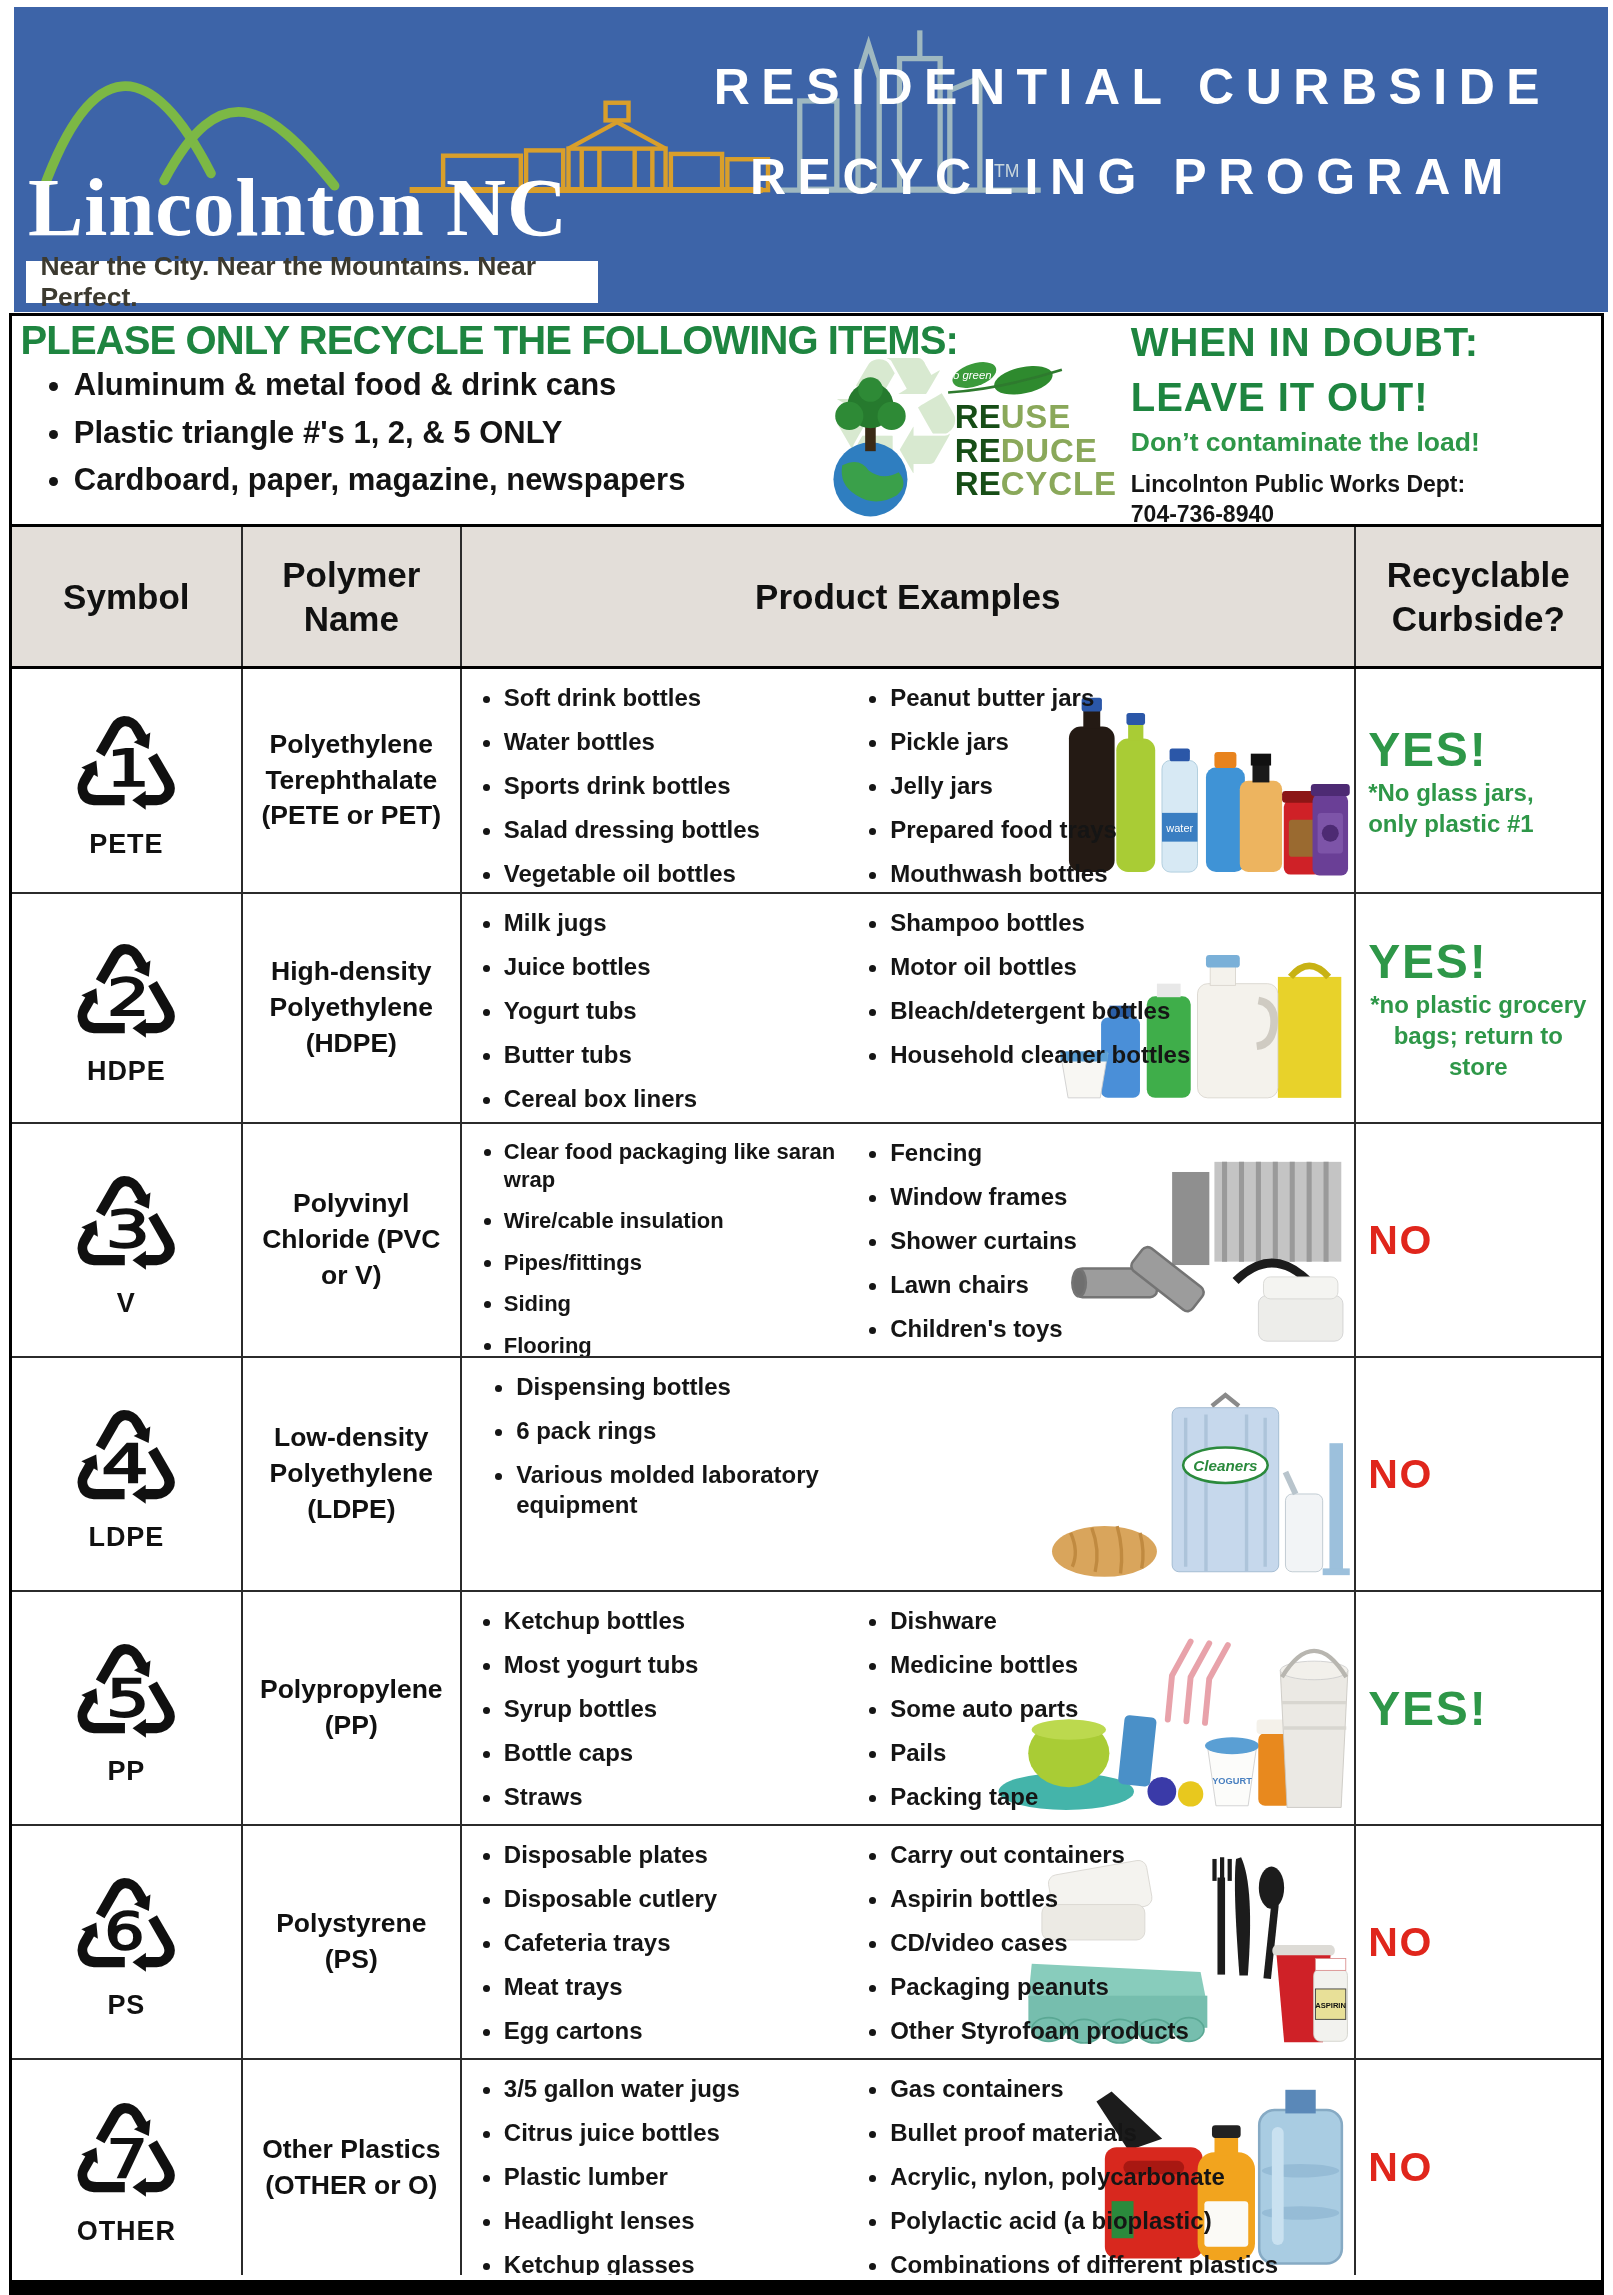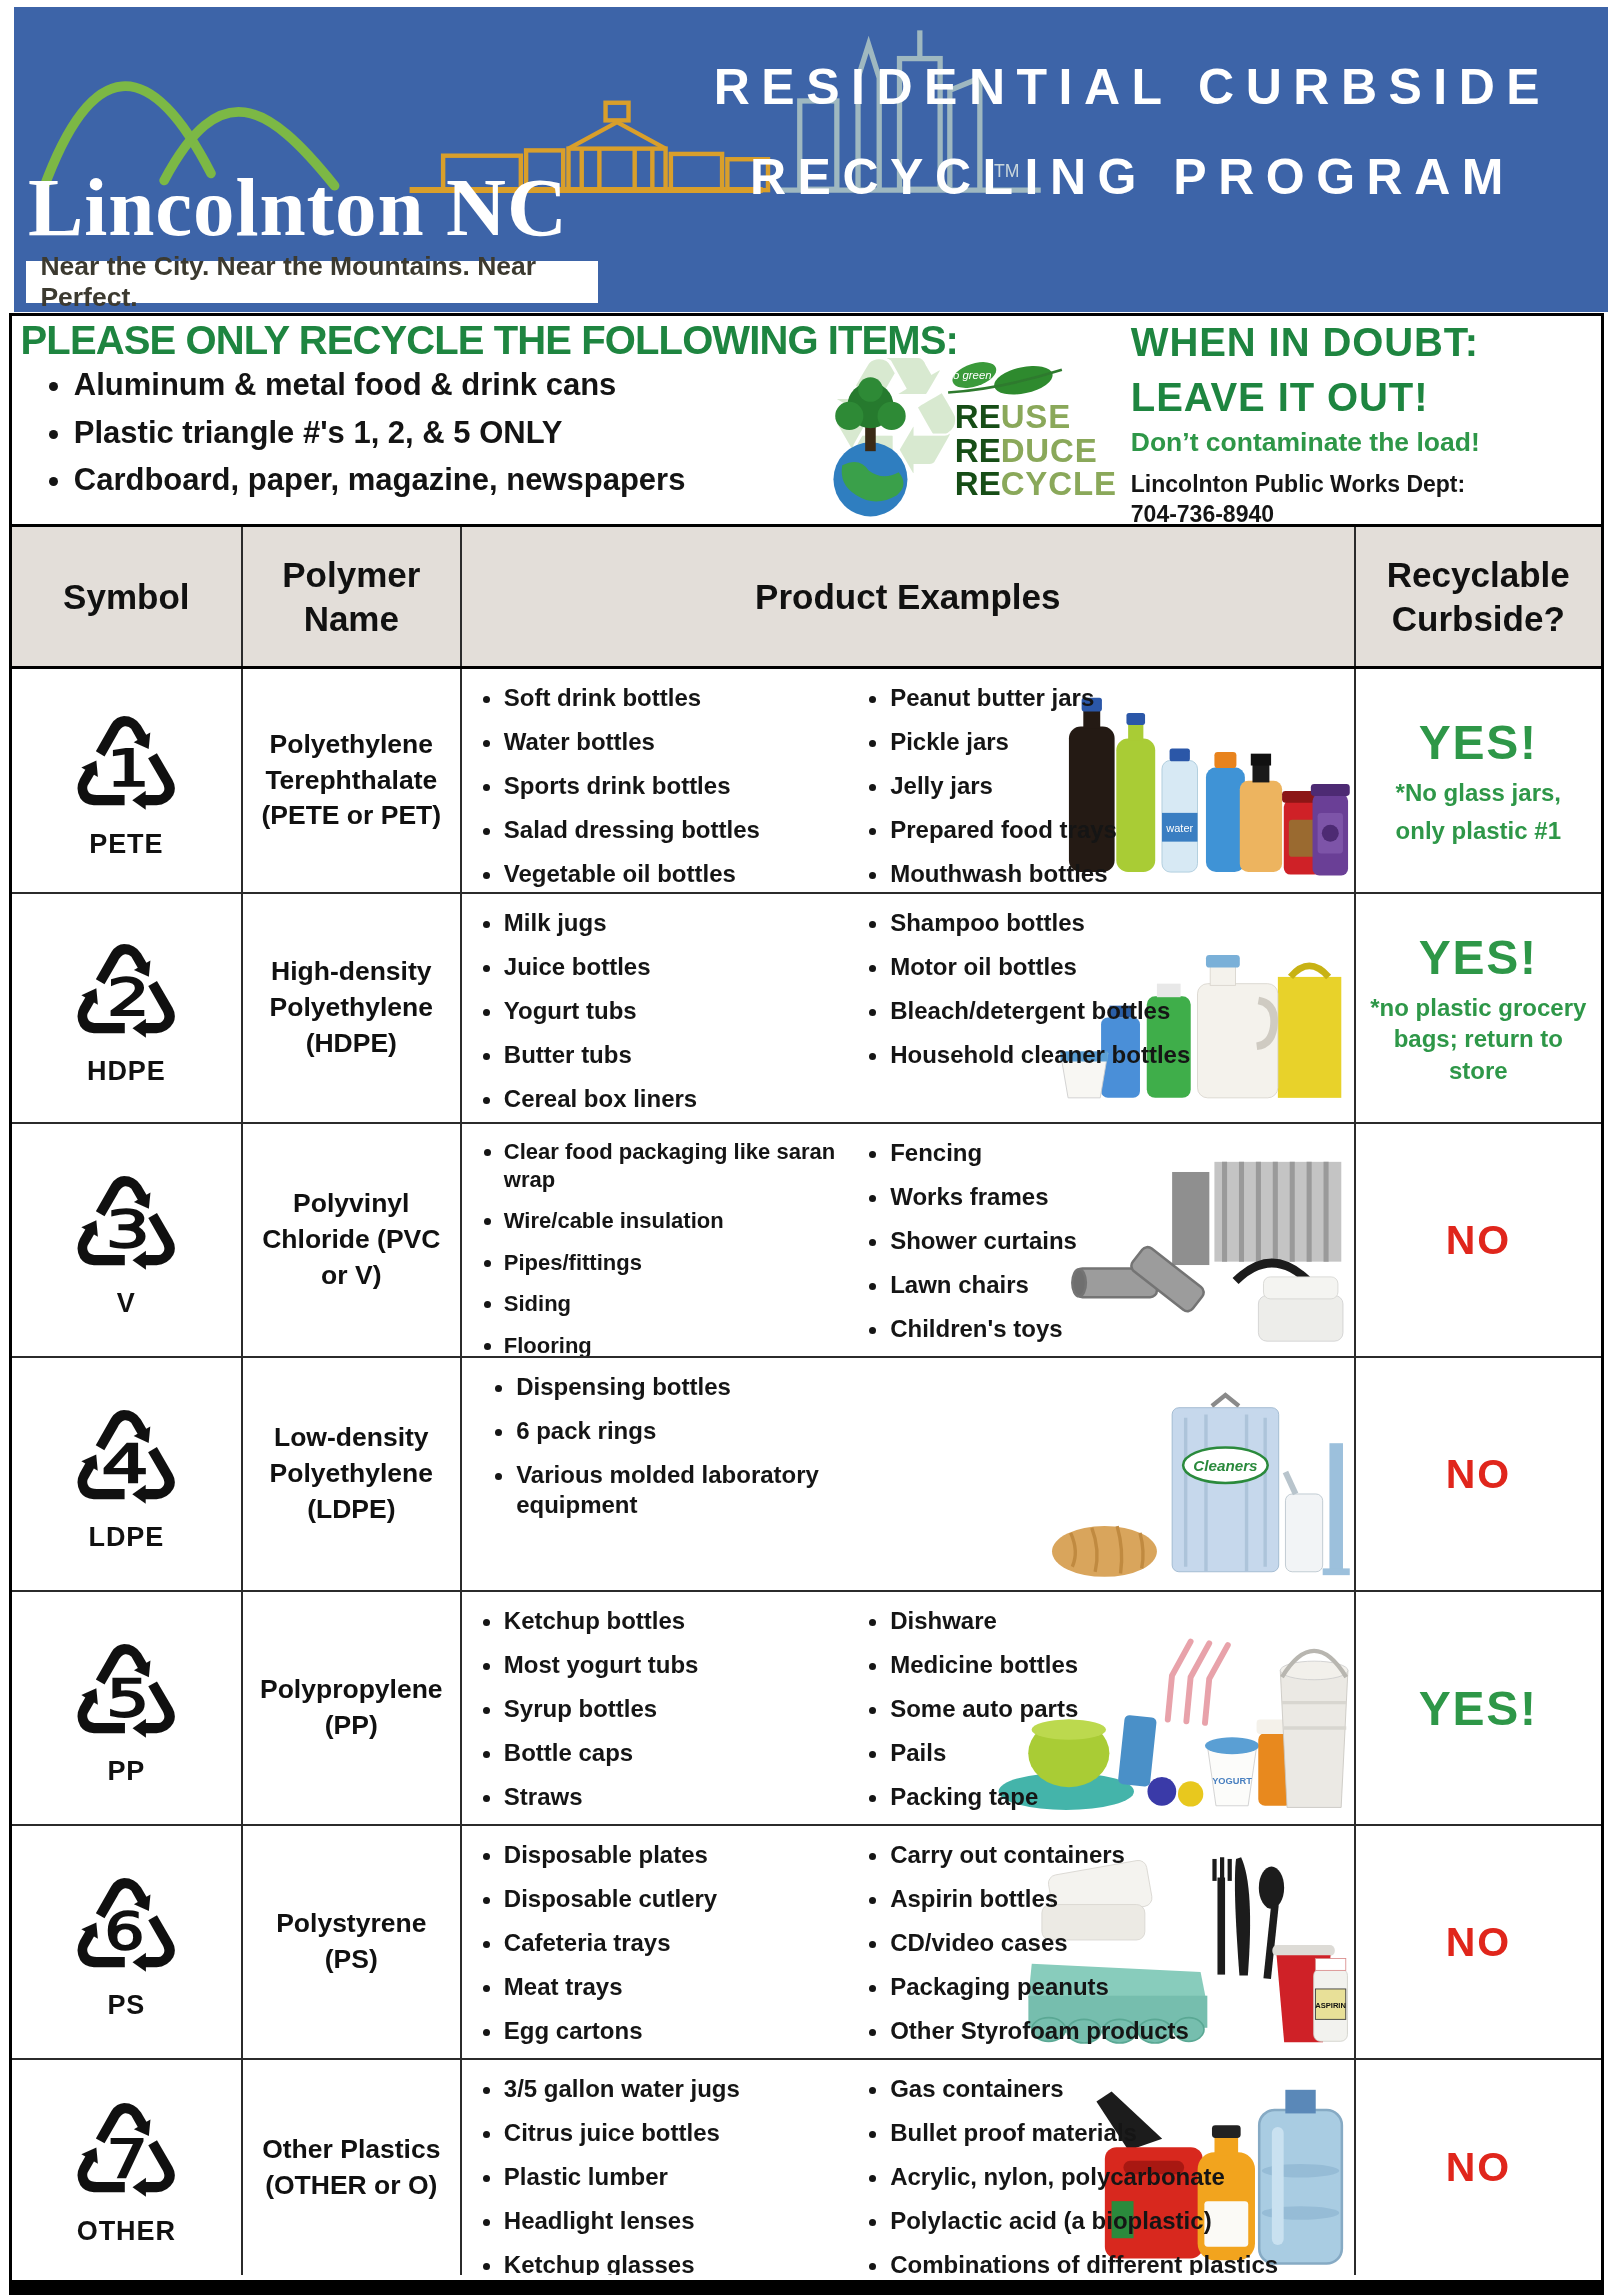--- a/index.html
+++ b/index.html
@@ -60,22 +60,22 @@
   .sym-label{font-size:27px;font-weight:bold;margin-top:-3.5px;letter-spacing:0.9px}
   .poly{display:flex;align-items:center;justify-content:center;text-align:center;
         font-size:26.5px;font-weight:bold;line-height:1.35;padding:0 8.8px}
   .examples{display:flex;padding:14px 0 15px 21px;overflow:hidden}
   .exlist{list-style:disc;margin:0;padding-left:21px;font-size:24px;font-weight:600;
           color:#151515;position:relative;z-index:1}
   .exlist li{margin-bottom:14px;line-height:1.25}
   .c1{width:353px;flex:none}
   .c2{width:415px;flex:none;margin-left:12.4px}
   .photo{position:absolute;right:3.5px;bottom:3.5px;z-index:0}
-  .ans{display:flex;flex-direction:column;align-items:center;justify-content:center;
-       text-align:center;gap:7px;padding:0 12.4px}
+  .ans{display:flex;flex-direction:column;align-items:flex-start;justify-content:center;
+       text-align:center;padding:0 12.4px}
   .yes{font-size:48px;font-weight:bold;color:#2e9748;letter-spacing:1.8px}
   .no{font-size:41px;font-weight:bold;color:#e0261c;letter-spacing:1.8px}
   .note{font-size:24px;font-weight:bold;color:#2e9748;line-height:1.3}
   .u{}
 </style>
 </head>
 <body>
 
 <div class="banner">
   <svg class="logo-art" width="1024" height="177" viewBox="0 0 1160 200">
@@ -266,21 +266,21 @@
       <div class="cell examples">
         <ul class="exlist c1" style="font-size:22px">
           <li>Clear food packaging like saran wrap</li>
           <li>Wire/cable insulation</li>
           <li>Pipes/fittings</li>
           <li>Siding</li>
           <li>Flooring</li>
         </ul>
         <ul class="exlist c2">
           <li>Fencing</li>
-          <li>Works frames</li>
+          <li>Window frames</li>
           <li>Shower curtains</li>
           <li>Lawn chairs</li>
           <li>Children's toys</li>
         </ul>
         <svg class="photo" width="305" height="203" viewBox="0 0 360 240">
           <rect x="200" y="14" width="150" height="118" fill="#c4c4c4"></rect>
           <path d="M212,14 v118 M232,14 v118 M252,14 v118 M272,14 v118 M292,14 v118 M312,14 v118 M332,14 v118" stroke="#9a9a9a" stroke-width="6"></path>
           <rect x="150" y="26" width="44" height="110" fill="#8f8f8f"></rect>
           <g fill="#9c9c9c" stroke="#747474" stroke-width="3">
             <rect x="36" y="140" width="96" height="34" rx="8"></rect>

